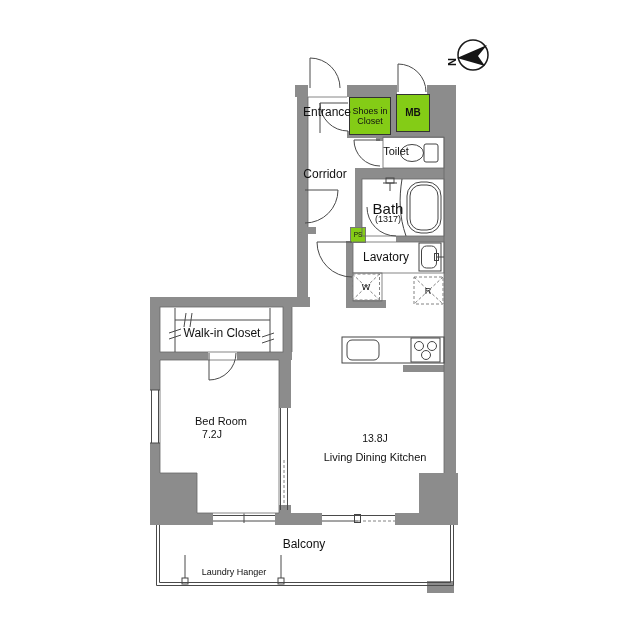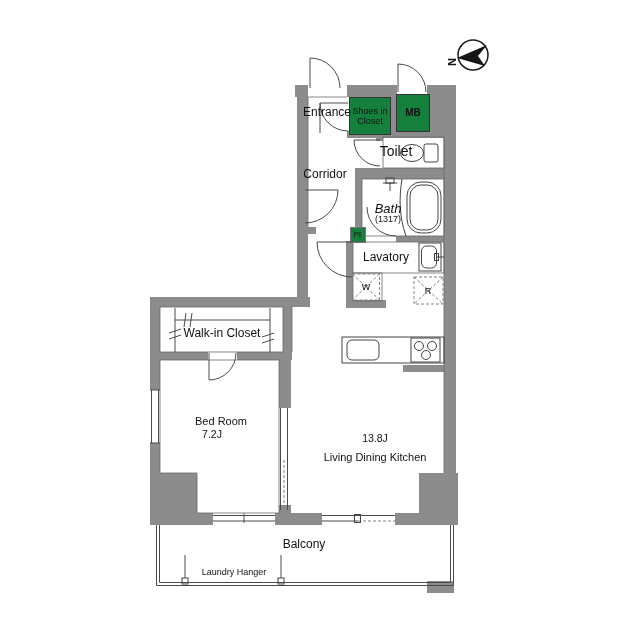--- a/index.html
+++ b/index.html
@@ -1,19 +1,19 @@
 <!DOCTYPE html>
 <html style="--wall: #8c8c8c; --line: #4a4a4a; --text: #111111;"><head>
 <meta charset="utf-8">
 <style>
   html,body{margin:0;padding:0;background:#fff;}
   .plan{position:relative;width:640px;height:640px;background:#fff;overflow:hidden;
         font-family:"Liberation Sans",sans-serif;color:var(--text,#111);}
   .w{position:absolute;background:var(--wall,#8c8c8c);}
-  .box{position:absolute;background:#15803d;border:1.4px solid #333;display:flex;
+  .box{position:absolute;background:#84cc16;border:1.4px solid #333;display:flex;
        flex-direction:column;align-items:center;justify-content:center;line-height:1.15;}
   .lbl{position:absolute;transform:translate(-50%,-50%);white-space:nowrap;
        font-size:12px;color:var(--text,#111);}
   .svgov{position:absolute;left:0;top:0;pointer-events:none;}
   svg .ln{stroke:var(--line,#4a4a4a);fill:none;stroke-width:1;}
   svg .thin{stroke:#686868;fill:none;stroke-width:0.8;}
   svg .fx{stroke:#444;fill:#fff;stroke-width:1;}
   svg .fxn{stroke:#444;fill:none;stroke-width:1;}
   svg .dash{stroke:#828282;fill:none;stroke-width:1;stroke-dasharray:3,2;}
 </style>
@@ -175,23 +175,23 @@
       <rect class="fxn" x="278" y="578" width="6" height="6"></rect>
     </g>
 
     <g>
       <circle cx="473" cy="55" r="15" fill="#fff" stroke="#1a1a1a" stroke-width="1.5"></circle>
       <polygon points="457,58 487,45 478,56 485,66" fill="#151515"></polygon>
     </g>
   </svg>
 
   <div class="lbl" style="left:327px;top:112px;">Entrance</div>
-  <div class="lbl" style="left:396px;top:151px;font-size:14px;">Toilet</div>
+  <div class="lbl" style="left:396px;top:151px;font-size:11px;">Toilet</div>
   <div class="lbl" style="left:325px;top:174px;">Corridor</div>
-  <div class="lbl" style="left:388px;top:208px;font-size:13px;font-style:italic;">Bath</div>
+  <div class="lbl" style="left:388px;top:208px;font-size:15px;">Bath</div>
   <div class="lbl" style="left:388px;top:219px;font-size:9px;">(1317)</div>
   <div class="lbl" style="left:386px;top:257px;">Lavatory</div>
   <div class="lbl" style="left:366px;top:287px;font-size:9px;">W</div>
   <div class="lbl" style="left:428px;top:291px;font-size:9px;">R</div>
   <div class="lbl" style="left:222px;top:333px;">Walk-in Closet</div>
   <div class="lbl" style="left:221px;top:421px;font-size:11px;">Bed Room</div>
   <div class="lbl" style="left:212px;top:434px;font-size:10.5px;">7.2J</div>
   <div class="lbl" style="left:375px;top:425px;font-size:11px;margin-top:32px;">Living Dining Kitchen</div>
   <div class="lbl" style="left:375px;top:438px;font-size:10.5px;">13.8J</div>
   <div class="lbl" style="left:304px;top:544px;font-size:12px;">Balcony</div>

